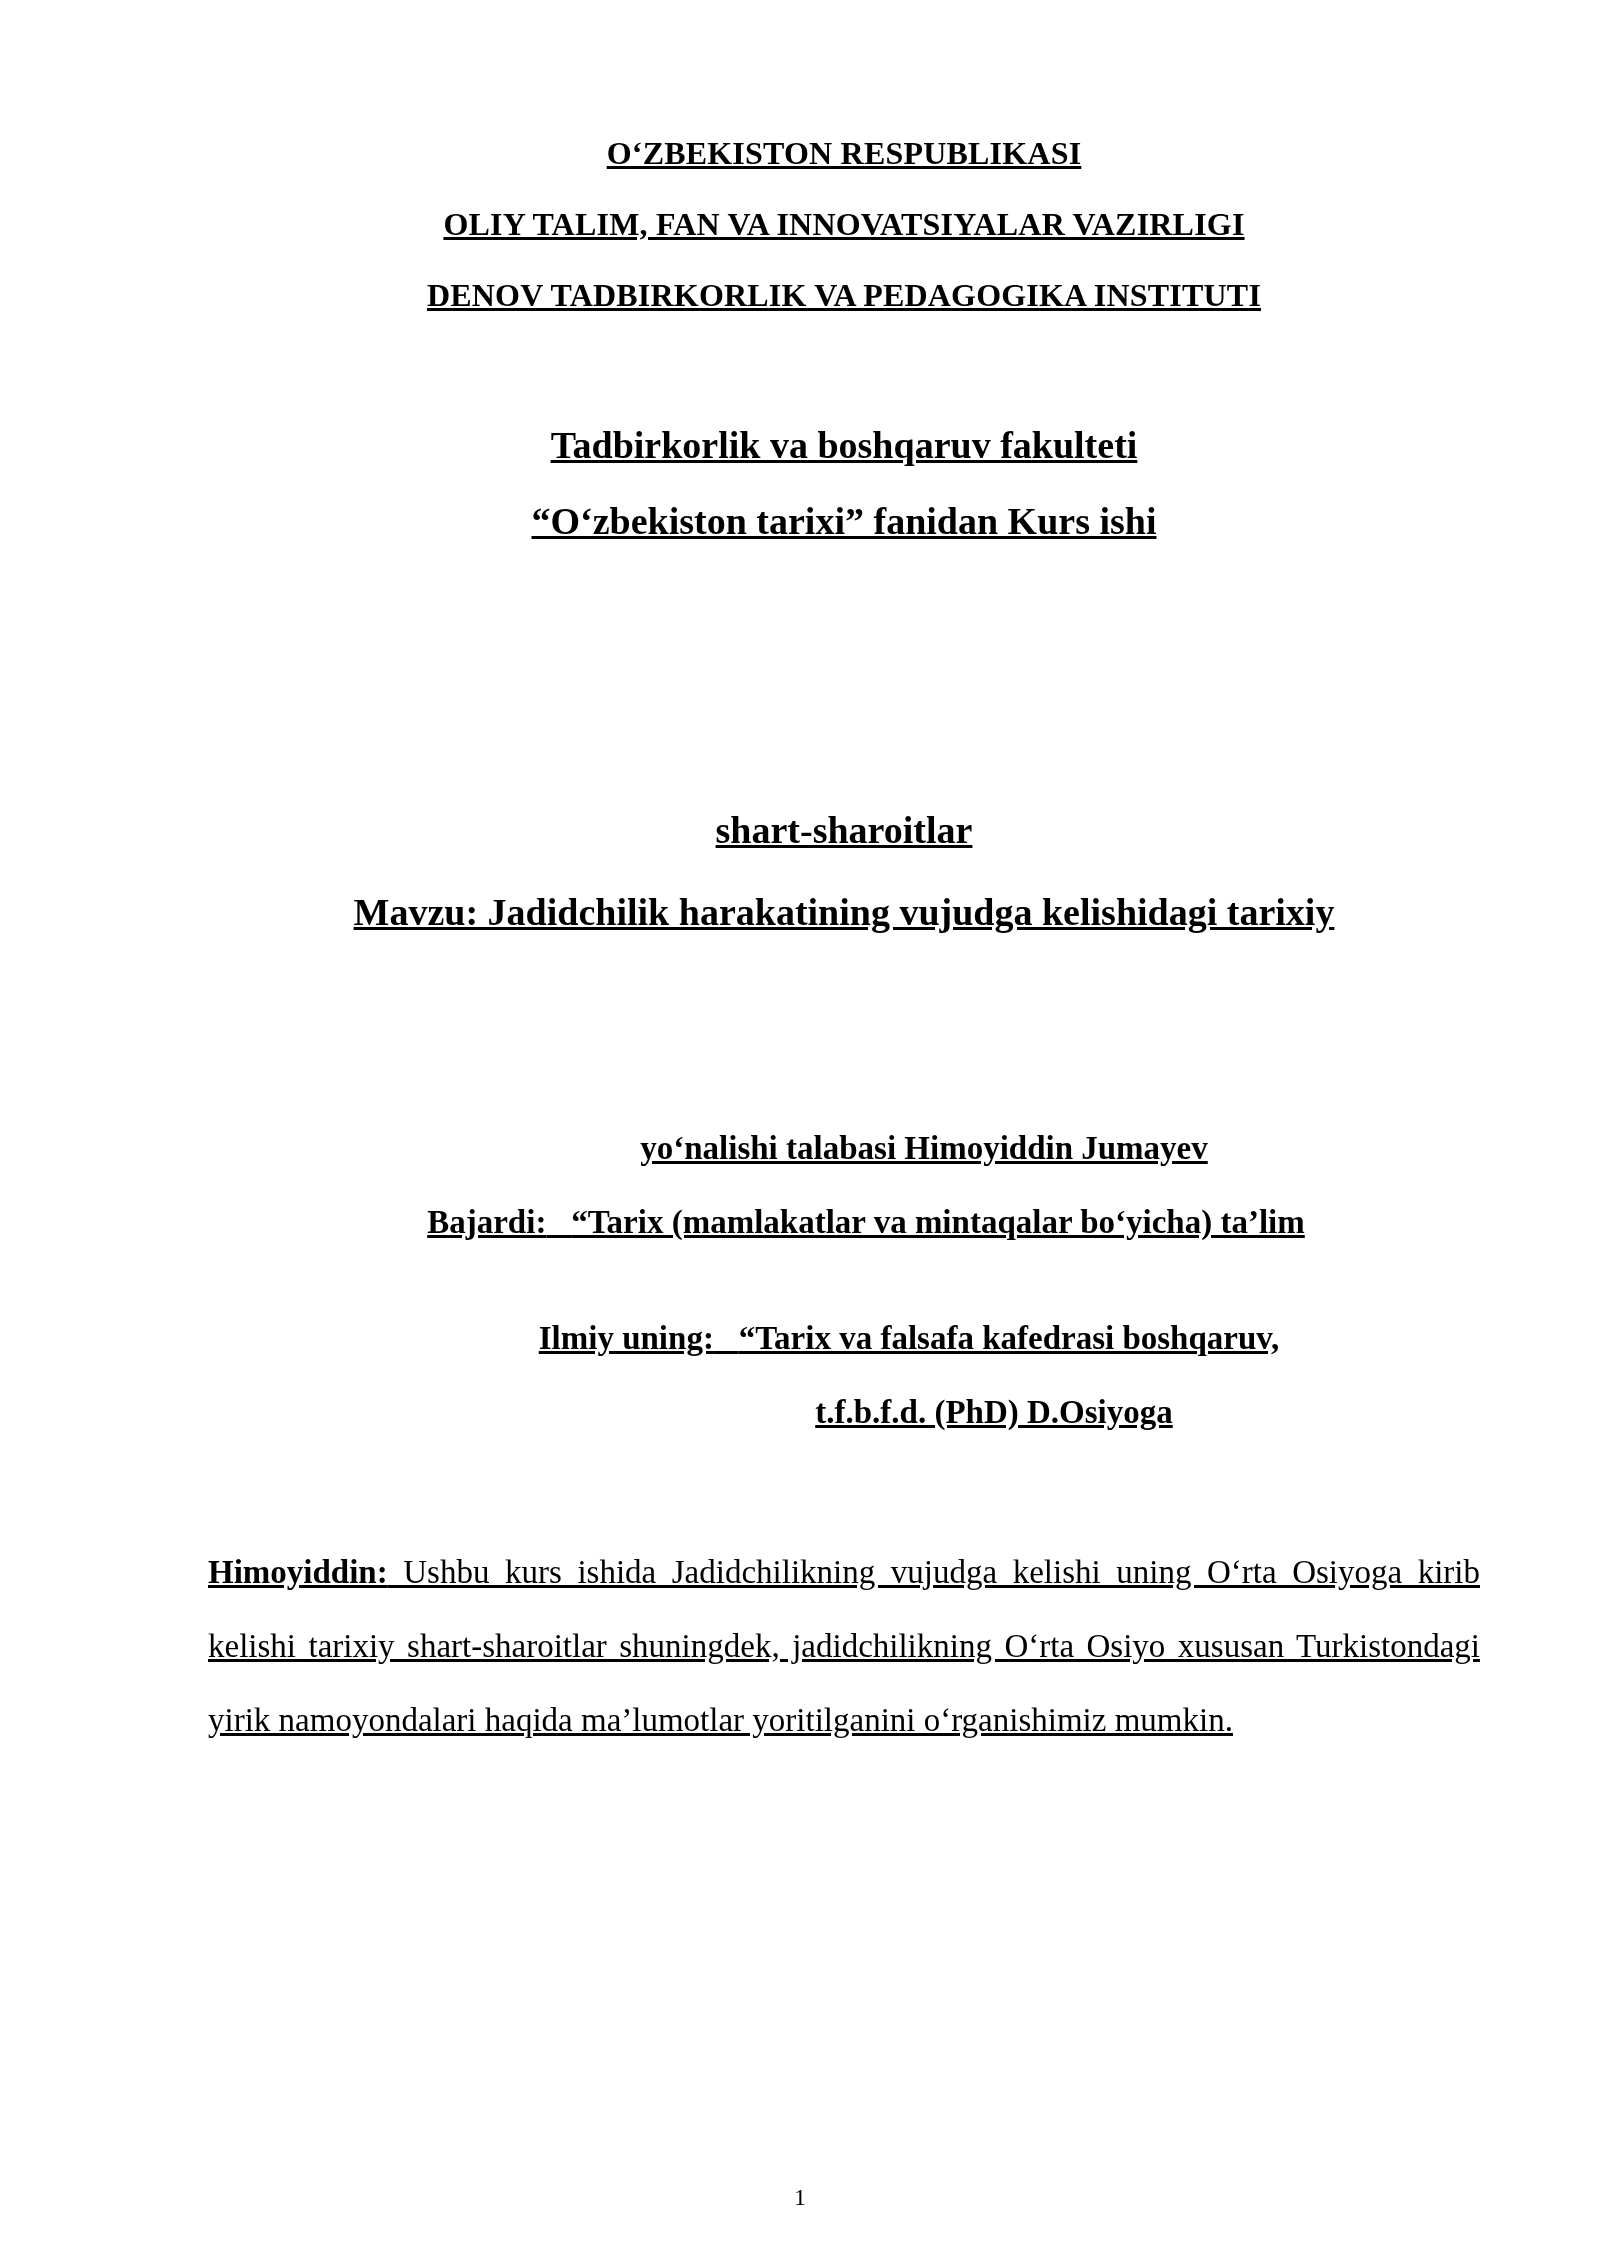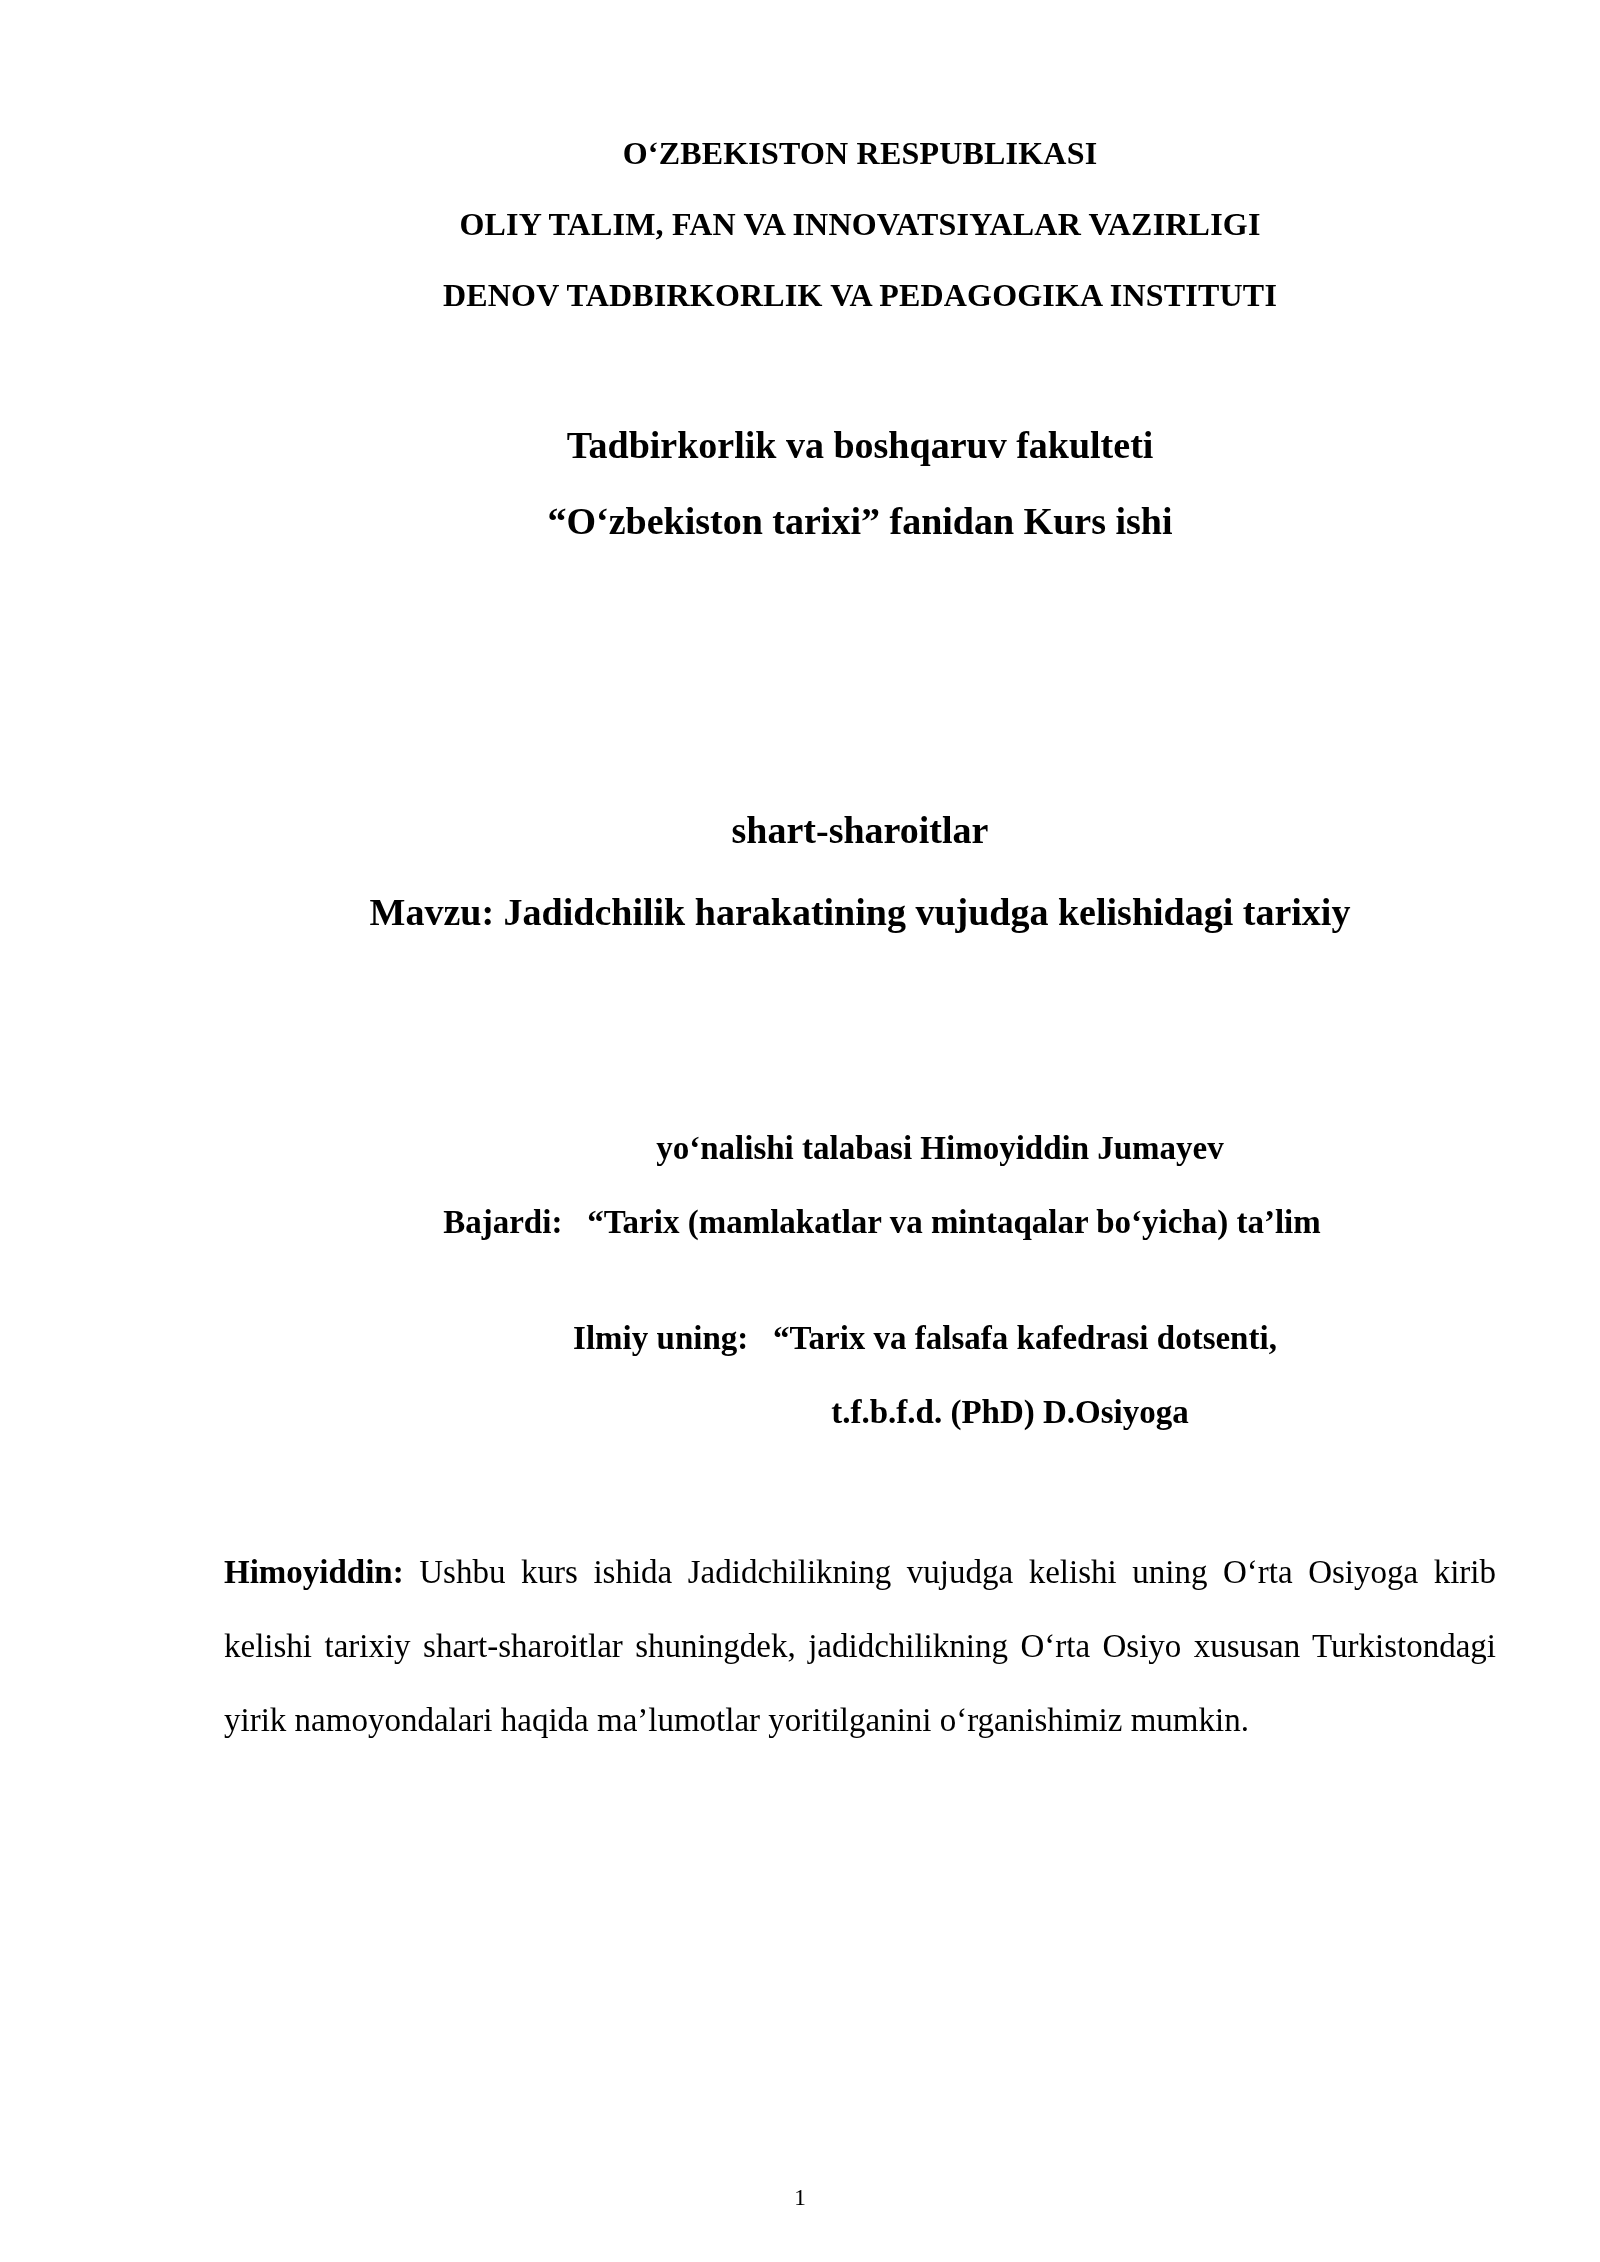--- a/index.html
+++ b/index.html
@@ -15,23 +15,24 @@
     position: relative;
     width: 1600px;
     height: 2262px;
     margin: 0 auto;
     background: #ffffff;
     overflow: hidden;
     box-sizing: border-box;
   }
   .content {
     position: absolute;
-    left: 224px;
+    left: 208px;
     top: 0;
     width: 1272px;
+    text-decoration: underline;
   }
 
   
   .inst-header {
     margin-top: 118px;
     text-align: center;
   }
   .inst-line {
     font-weight: bold;
     font-size: 32px;
@@ -130,21 +131,21 @@
 
     <div class="author-block">
       <div class="credit-row indent-2">yo‘nalishi talabasi Himoyiddin Jumayev</div>
       <div class="credit-row indent-1">
         <span>Bajardi:</span>&nbsp;&nbsp;&nbsp;<span>“Tarix (mamlakatlar va mintaqalar bo‘yicha) ta’lim</span>
       </div>
     </div>
 
     <div class="author-block supervisor-block">
       <div class="credit-row indent-3">
-        <span>Ilmiy uning:</span>&nbsp;&nbsp;&nbsp;<span>“Tarix va falsafa kafedrasi dotsenti,</span>
+        <span>Ilmiy uning:</span>&nbsp;&nbsp;&nbsp;<span>“Tarix va falsafa kafedrasi boshqaruv,</span>
       </div>
       <div class="credit-row indent-4">t.f.b.f.d. (PhD) D.Osiyoga</div>
     </div>
 
     <div class="annotation">
       <span class="lead">Himoyiddin:</span><span> Ushbu kurs ishida Jadidchilikning vujudga kelishi uning O‘rta Osiyoga kirib kelishi tarixiy shart-sharoitlar shuningdek, jadidchilikning O‘rta Osiyo xususan Turkistondagi yirik namoyondalari haqida ma’lumotlar yoritilganini o‘rganishimiz mumkin.</span>
     </div>
 
   </div>
 

